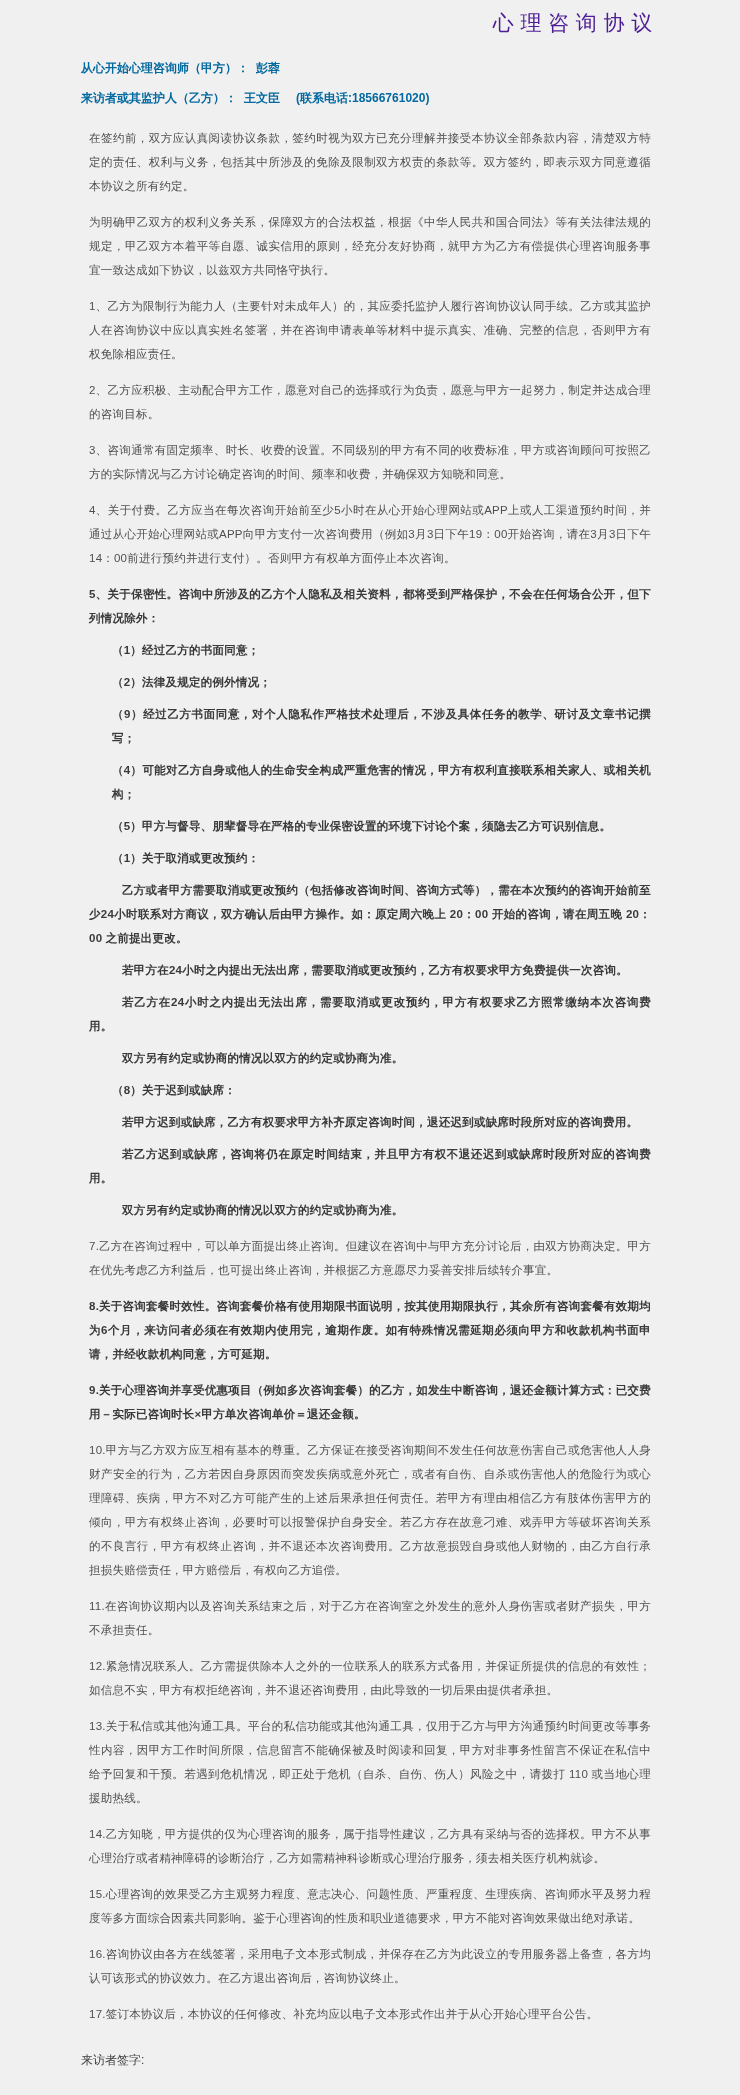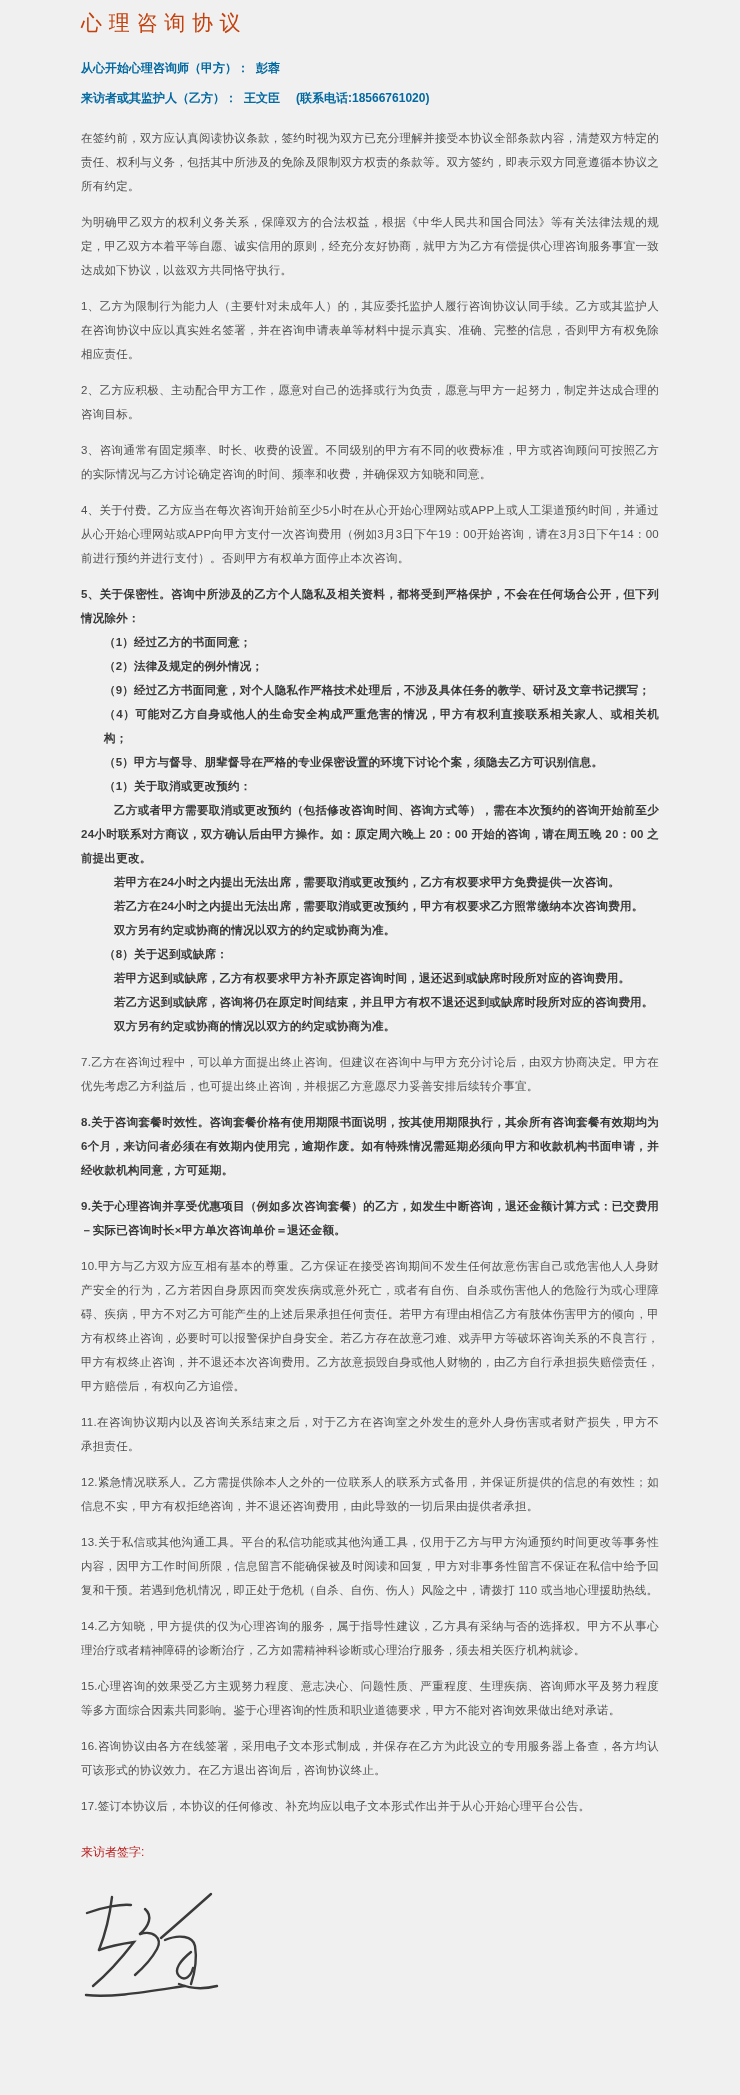--- a/index.html
+++ b/index.html
@@ -13,50 +13,50 @@
   }
   .doc {
     width: 578px;
     margin: 0 auto;
     padding-top: 8px;
     color: #4f4f4f;
   }
   .title {
     font-size: 21px;
     font-weight: 400;
-    color: #c2410c;
-    text-align: left;
+    color: #4c1d95;
+    text-align: right;
     letter-spacing: 0.32em;
     margin: 0 0 22px 0;
     line-height: 30px;
   }
   .party {
     font-size: 12px;
     font-weight: 700;
     color: #0369a1;
     margin: 0 0 14px 0;
     line-height: 16px;
   }
   .party .name { margin-left: 7px; }
   .party .phone { margin-left: 16px; }
   .body-block { margin-top: 20px; }
   .body-block p {
     font-size: 11.5px;
     line-height: 24px;
-    margin: 0;
+    margin: 8px;
     text-align: justify;
     letter-spacing: 0.02em;
   }
   .body-block p.intro, .body-block p.item { margin-top: 12px; }
   .body-block p.sub  { padding-left: 23px; }
   .body-block p.subp { text-indent: 33px; }
   .body-block p.bold { font-weight: 700; color: #3a3a3a; }
   .sign-label {
     font-size: 12px;
-    color: #b91c1c;
+    color: #404040;
     margin: 26px 0 0 0;
     line-height: 16px;
   }
   .signature-wrap { margin: 32px 0 0 2px; height: 118px; }
   .signature-wrap svg { display: block; }
   .date-line {
     font-size: 11.5px;
     color: #4d4d4d;
     margin: 0;
     padding: 96px 0 0 340px;

